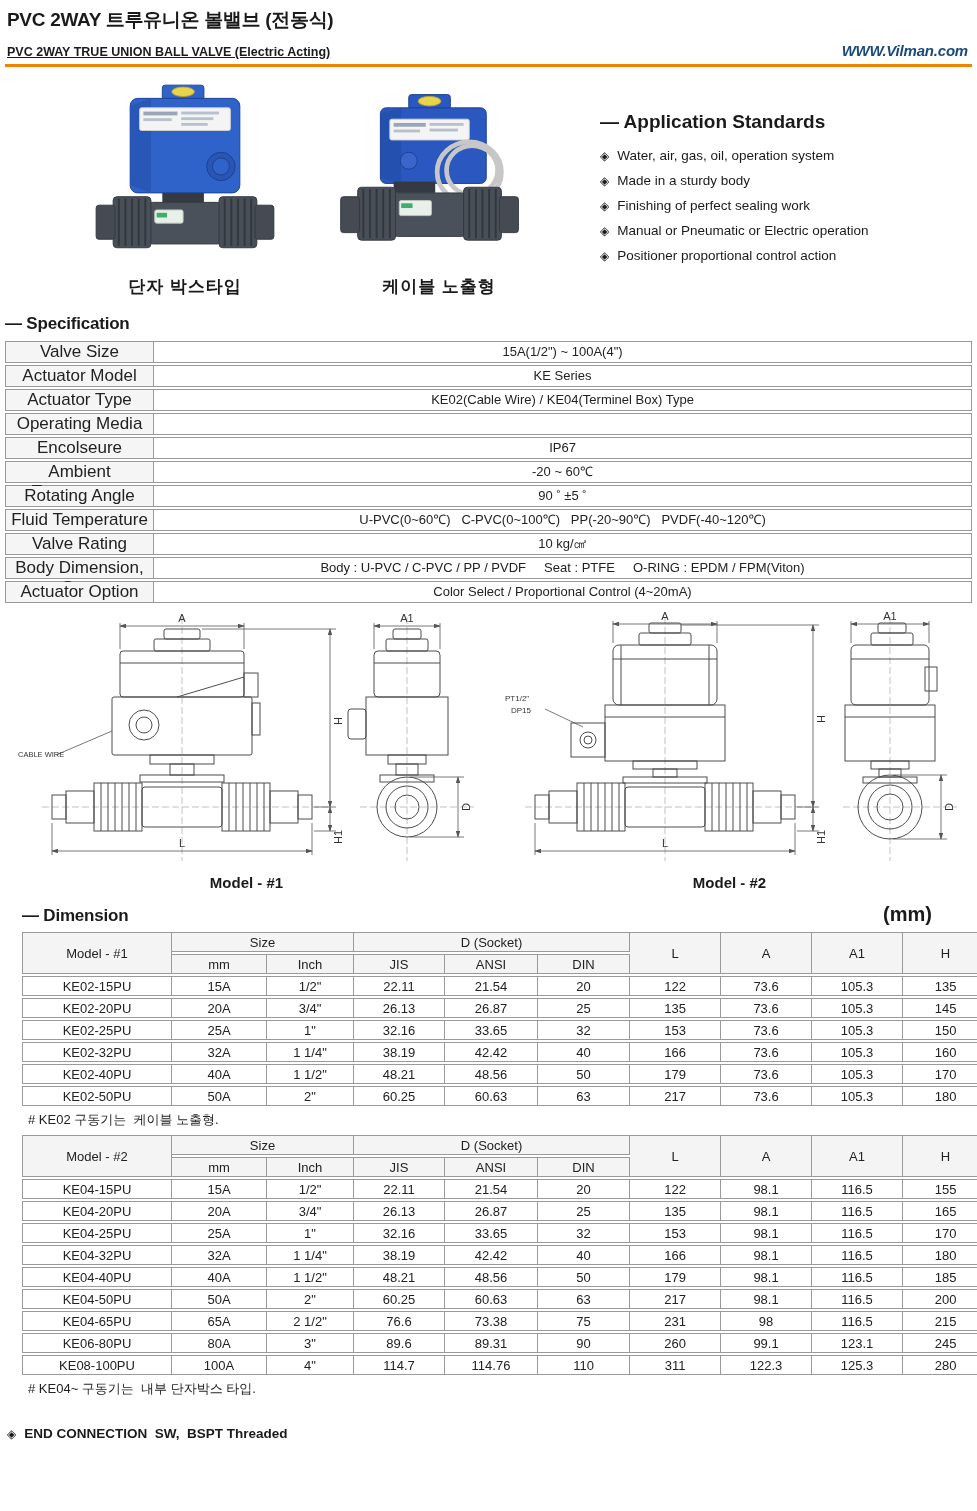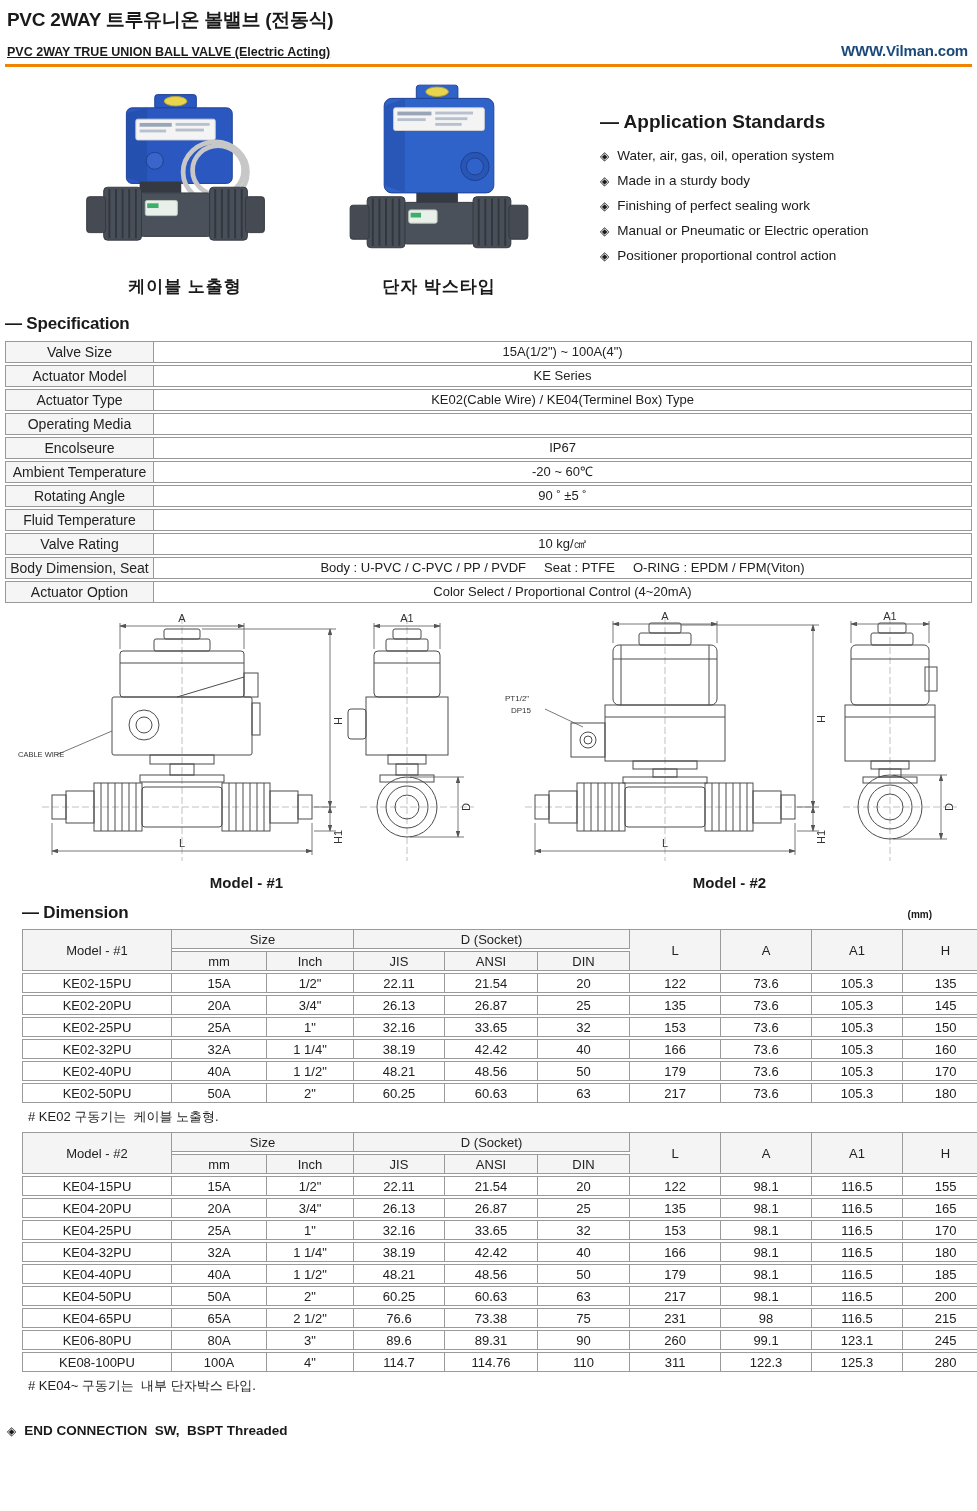--- a/index.html
+++ b/index.html
@@ -10,21 +10,21 @@
     color: #1a1a1a;
     position: relative;
     overflow: hidden;
   }
   .page { padding: 5px 5px 0 5px; }
 
   
   .hdr-title { font-size: 19px; font-weight: bold; letter-spacing: -0.3px; margin: 2px 0 0 2px; }
   .hdr-row2 { display: flex; justify-content: space-between; align-items: flex-end; margin-top: 9px; }
   .hdr-sub { font-size: 12.5px; font-weight: bold; margin-left: 2px; text-decoration: underline; }
-  .hdr-site { font-size: 15px; font-weight: bold; color: #1b4a7a; margin-right: 4px; letter-spacing: -0.2px; }
+  .hdr-site { font-size: 15px; font-weight: bold; color: #1b4a7a; margin-right: 4px; letter-spacing: -0.2px; font-style: italic; }
   .hdr-rule { height: 3px; background: #f08300; margin-top: 5px; }
 
   
   .row-products { display: flex; margin: 12px 0 0 66px; }
   .figure { width: 228px; text-align: center; margin-right: 26px; }
   .figure svg { width: 208px; height: 190px; }
   .fig-caption { font-size: 17px; font-weight: bold; margin-top: 2px; letter-spacing: 1px; }
   .apps { margin-left: auto; width: 372px; padding-top: 32px; }
   .apps-heading { font-size: 19px; font-weight: bold; margin-bottom: 15px; }
   .apps ul { list-style: none; }
@@ -33,35 +33,35 @@
 
   
   .sec-heading { font-size: 17px; font-weight: bold; letter-spacing: -0.2px; }
 
   
   .spec { margin-top: 16px; }
   .spec-table { margin-top: 7px; }
   .spec-row { display: flex; border: 1px solid #999; height: 22px; margin-bottom: 2px; align-items: stretch; }
   .spec-label {
     width: 148px; background: #f5f5f5; border-right: 1px solid #999;
-    font-size: 14px; text-align: center; line-height: 20px; color: #222;
+    font-size: 17px; text-align: center; line-height: 20px; color: #222;
   }
   .spec-value { flex: 1; font-size: 13px; text-align: center; line-height: 20px; color: #222; white-space: pre; }
 
   
   .row-drawings { display: flex; margin-top: 8px; }
   .draw-fig { width: 483px; text-align: center; }
   .draw-fig svg { width: 470px; height: 256px; }
   .draw-caption { font-size: 15px; font-weight: bold; margin-top: 3px; }
   .tech text { font-family: "Liberation Sans", sans-serif; fill: #333; }
 
   
   .dim { margin-top: 12px; padding-left: 17px; }
   .dim-head { display: flex; justify-content: space-between; align-items: baseline; padding-right: 40px; }
-  .dim-unit { font-size: 10px; font-weight: bold; }
+  .dim-unit { font-size: 20px; font-weight: bold; }
   table.dims {
     width: 967px; table-layout: fixed;
     border-collapse: separate; border-spacing: 0 2px;
     font-size: 13px; color: #222; margin-top: 4px;
   }
   table.dims th, table.dims td {
     border: 1px solid #9a9a9a; border-left: none;
     text-align: center; height: 20px; font-weight: normal; padding: 0 2px;
     overflow: hidden; white-space: nowrap;
   }
@@ -83,20 +83,64 @@
   <div>
     <div class="hdr-title">PVC 2WAY 트루유니온 볼밸브 (전동식)</div>
     <div class="hdr-row2">
       <div class="hdr-sub">PVC 2WAY TRUE UNION BALL VALVE (Electric Acting)</div>
       <div class="hdr-site">WWW.Vilman.com</div>
     </div>
     <div class="hdr-rule"></div>
   </div>
 
   <div class="row-products">
+
+    <div class="figure">
+      <svg viewBox="0 0 220 200">
+        <g>
+          <rect x="86" y="6" width="44" height="16" rx="3" fill="#2f63c9" stroke="#1d3f8e"></rect>
+          <ellipse cx="108" cy="13" rx="12" ry="5" fill="#e8d44d" stroke="#b9a52e"></ellipse>
+          <rect x="52" y="20" width="116" height="100" rx="8" fill="#2f63c9" stroke="#1d3f8e"></rect>
+          <polygon points="52,28 74,20 74,120 52,112" fill="#2857b8"></polygon>
+          <rect x="62" y="30" width="96" height="24" rx="2" fill="#f4f4f4" stroke="#d0d0d0"></rect>
+          <rect x="66" y="34" width="36" height="4" fill="#9aa6b8"></rect>
+          <rect x="66" y="41" width="30" height="3" fill="#b7c0cd"></rect>
+          <rect x="106" y="34" width="40" height="3" fill="#b7c0cd"></rect>
+          <rect x="106" y="40" width="34" height="3" fill="#b7c0cd"></rect>
+          <rect x="106" y="46" width="28" height="3" fill="#b7c0cd"></rect>
+          <circle cx="148" cy="92" r="15" fill="#2956b5" stroke="#1d3f8e"></circle>
+          <circle cx="148" cy="92" r="9" fill="#2f63c9" stroke="#1d3f8e"></circle>
+        </g>
+        <g>
+          <rect x="86" y="120" width="44" height="12" fill="#353a42"></rect>
+          <rect x="70" y="130" width="80" height="44" rx="6" fill="#4b515b" stroke="#363b43"></rect>
+          <rect x="78" y="138" width="30" height="14" rx="2" fill="#e9efe9" stroke="#bcc7bc"></rect>
+          <rect x="80" y="141" width="11" height="5" fill="#3fae6a"></rect>
+          <rect x="34" y="124" width="40" height="54" rx="4" fill="#494f58" stroke="#33383f"></rect>
+          <g stroke="#32363d" stroke-width="2">
+            <line x1="40" y1="126" x2="40" y2="176"></line>
+              <line x1="47" y1="126" x2="47" y2="176"></line>
+            <line x1="54" y1="126" x2="54" y2="176"></line>
+              <line x1="61" y1="126" x2="61" y2="176"></line>
+            <line x1="68" y1="126" x2="68" y2="176"></line>
+          </g>
+          <rect x="146" y="124" width="40" height="54" rx="4" fill="#494f58" stroke="#33383f"></rect>
+          <g stroke="#32363d" stroke-width="2">
+            <line x1="152" y1="126" x2="152" y2="176"></line>
+              <line x1="159" y1="126" x2="159" y2="176"></line>
+            <line x1="166" y1="126" x2="166" y2="176"></line>
+              <line x1="173" y1="126" x2="173" y2="176"></line>
+            <line x1="180" y1="126" x2="180" y2="176"></line>
+          </g>
+          <rect x="16" y="133" width="20" height="36" rx="3" fill="#454a53" stroke="#33383f"></rect>
+          <rect x="184" y="133" width="20" height="36" rx="3" fill="#454a53" stroke="#33383f"></rect>
+        </g>
+      </svg>
+      <div class="fig-caption">단자 박스타입</div>
+    </div>
 
     <div class="figure">
       <svg viewBox="0 0 220 200">
 
         <g>
           <rect x="78" y="16" width="44" height="16" rx="3" fill="#2b57c0" stroke="#1d3f8e"></rect>
           <ellipse cx="100" cy="23" rx="12" ry="5" fill="#e8d44d" stroke="#b9a52e"></ellipse>
           <rect x="48" y="30" width="112" height="80" rx="6" fill="#2b57c0" stroke="#1d3f8e"></rect>
           <polygon points="48,36 70,30 70,110 48,104" fill="#2450b0"></polygon>
           <rect x="58" y="42" width="84" height="22" rx="2" fill="#f4f4f4" stroke="#d0d0d0"></rect>
@@ -134,64 +178,20 @@
               <line x1="149" y1="116" x2="149" y2="168"></line>
             <line x1="156" y1="116" x2="156" y2="168"></line>
               <line x1="163" y1="116" x2="163" y2="168"></line>
             <line x1="170" y1="116" x2="170" y2="168"></line>
           </g>
           <rect x="6" y="124" width="20" height="38" rx="3" fill="#454a53" stroke="#33383f"></rect>
           <rect x="174" y="124" width="20" height="38" rx="3" fill="#454a53" stroke="#33383f"></rect>
         </g>
       </svg>
       <div class="fig-caption">케이블 노출형</div>
-    </div>
-
-    <div class="figure">
-      <svg viewBox="0 0 220 200">
-        <g>
-          <rect x="86" y="6" width="44" height="16" rx="3" fill="#2f63c9" stroke="#1d3f8e"></rect>
-          <ellipse cx="108" cy="13" rx="12" ry="5" fill="#e8d44d" stroke="#b9a52e"></ellipse>
-          <rect x="52" y="20" width="116" height="100" rx="8" fill="#2f63c9" stroke="#1d3f8e"></rect>
-          <polygon points="52,28 74,20 74,120 52,112" fill="#2857b8"></polygon>
-          <rect x="62" y="30" width="96" height="24" rx="2" fill="#f4f4f4" stroke="#d0d0d0"></rect>
-          <rect x="66" y="34" width="36" height="4" fill="#9aa6b8"></rect>
-          <rect x="66" y="41" width="30" height="3" fill="#b7c0cd"></rect>
-          <rect x="106" y="34" width="40" height="3" fill="#b7c0cd"></rect>
-          <rect x="106" y="40" width="34" height="3" fill="#b7c0cd"></rect>
-          <rect x="106" y="46" width="28" height="3" fill="#b7c0cd"></rect>
-          <circle cx="148" cy="92" r="15" fill="#2956b5" stroke="#1d3f8e"></circle>
-          <circle cx="148" cy="92" r="9" fill="#2f63c9" stroke="#1d3f8e"></circle>
-        </g>
-        <g>
-          <rect x="86" y="120" width="44" height="12" fill="#353a42"></rect>
-          <rect x="70" y="130" width="80" height="44" rx="6" fill="#4b515b" stroke="#363b43"></rect>
-          <rect x="78" y="138" width="30" height="14" rx="2" fill="#e9efe9" stroke="#bcc7bc"></rect>
-          <rect x="80" y="141" width="11" height="5" fill="#3fae6a"></rect>
-          <rect x="34" y="124" width="40" height="54" rx="4" fill="#494f58" stroke="#33383f"></rect>
-          <g stroke="#32363d" stroke-width="2">
-            <line x1="40" y1="126" x2="40" y2="176"></line>
-              <line x1="47" y1="126" x2="47" y2="176"></line>
-            <line x1="54" y1="126" x2="54" y2="176"></line>
-              <line x1="61" y1="126" x2="61" y2="176"></line>
-            <line x1="68" y1="126" x2="68" y2="176"></line>
-          </g>
-          <rect x="146" y="124" width="40" height="54" rx="4" fill="#494f58" stroke="#33383f"></rect>
-          <g stroke="#32363d" stroke-width="2">
-            <line x1="152" y1="126" x2="152" y2="176"></line>
-              <line x1="159" y1="126" x2="159" y2="176"></line>
-            <line x1="166" y1="126" x2="166" y2="176"></line>
-              <line x1="173" y1="126" x2="173" y2="176"></line>
-            <line x1="180" y1="126" x2="180" y2="176"></line>
-          </g>
-          <rect x="16" y="133" width="20" height="36" rx="3" fill="#454a53" stroke="#33383f"></rect>
-          <rect x="184" y="133" width="20" height="36" rx="3" fill="#454a53" stroke="#33383f"></rect>
-        </g>
-      </svg>
-      <div class="fig-caption">단자 박스타입</div>
     </div>
 
     <div class="apps">
       <div class="apps-heading">— Application Standards</div>
       <ul>
         <li>
             <span class="dia">◈</span>
             <span>Water, air, gas, oil, operation system</span>
           </li>
         <li>
@@ -239,20 +239,21 @@
       <div class="spec-row">
           <div class="spec-label">Ambient Temperature</div>
           <div class="spec-value">-20 ~ 60℃</div>
         </div>
       <div class="spec-row">
           <div class="spec-label">Rotating Angle</div>
           <div class="spec-value">90 ˚ ±5 ˚</div>
         </div>
       <div class="spec-row">
           <div class="spec-label">Fluid Temperature</div>
+          <div class="spec-value">U-PVC(0~60℃)   C-PVC(0~100℃)   PP(-20~90℃)   PVDF(-40~120℃)</div>
         </div>
       <div class="spec-row">
           <div class="spec-label">Valve Rating</div>
           <div class="spec-value">10 kg/㎠</div>
         </div>
       <div class="spec-row">
           <div class="spec-label">Body Dimension, Seat</div>
           <div class="spec-value">Body : U-PVC / C-PVC / PP / PVDF     Seat : PTFE     O-RING : EPDM / FPM(Viton)</div>
         </div>
       <div class="spec-row">

